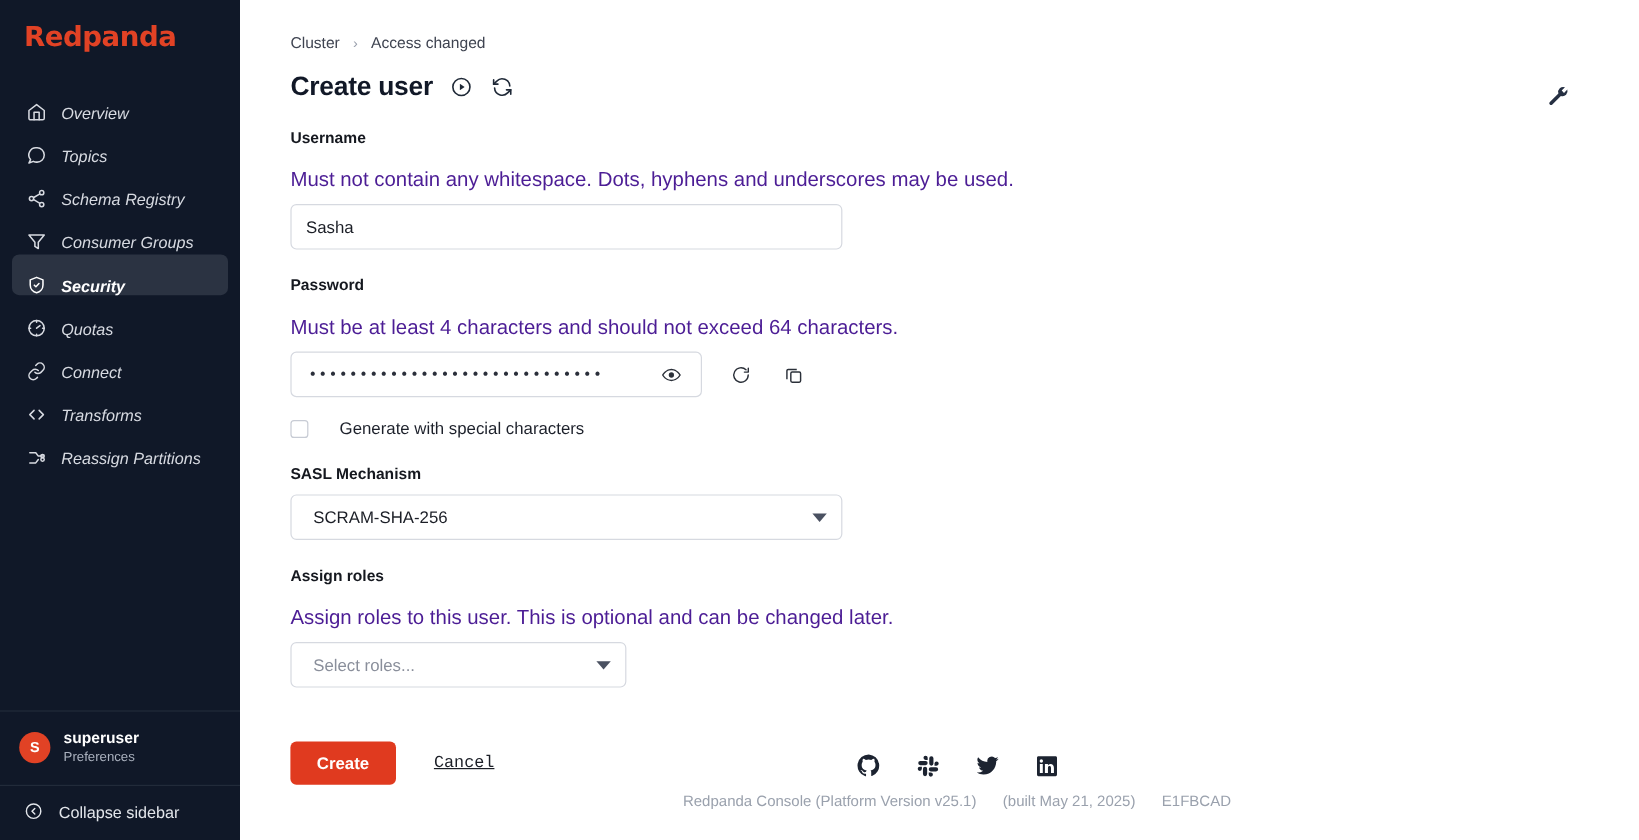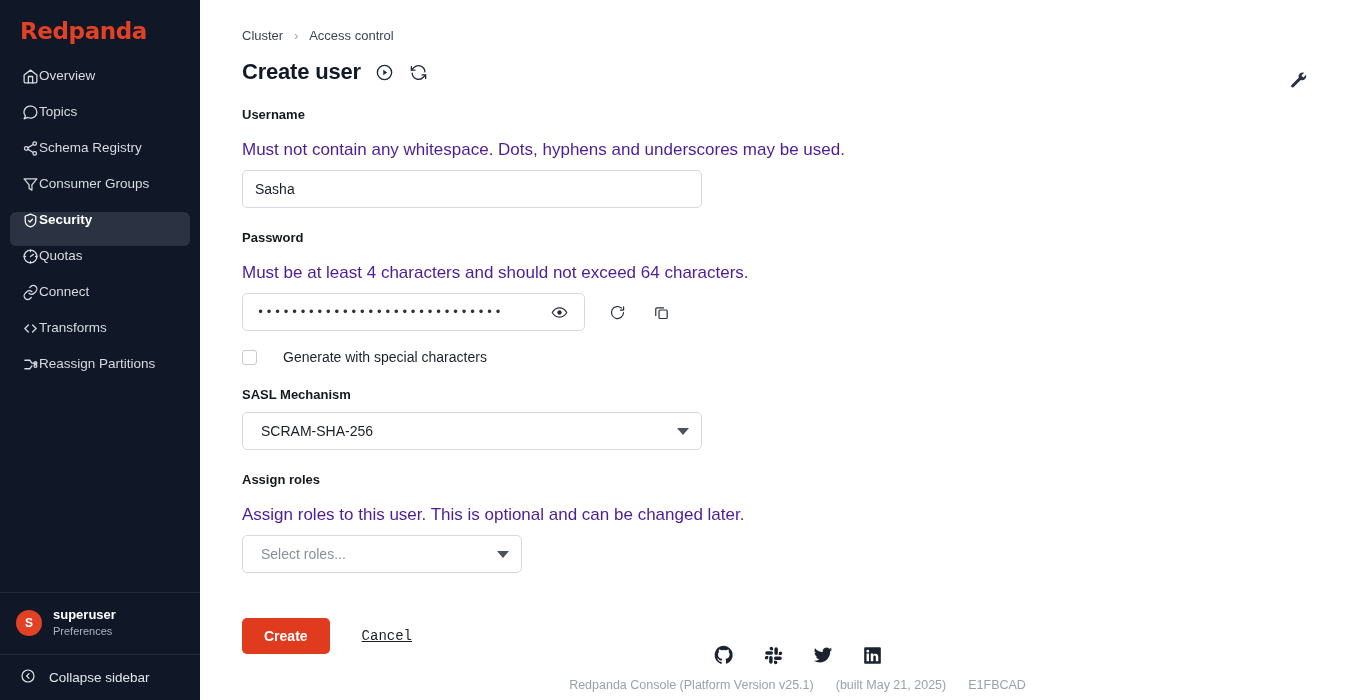--- a/index.html
+++ b/index.html
@@ -25,29 +25,31 @@
   .brand {
     padding: 18px 0 16px 20px;
     font-size: 23px;
     font-weight: bold;
     letter-spacing: -0.4px;
     color: #e14225;
     font-family: "DejaVu Sans", sans-serif;
   }
   .nav { margin-top: 6px; }
   .nav-item {
-    display: flex; align-items: flex-start;
+    display: flex; align-items: flex-end;
+    gap: 12px;
     height: 34px;
     margin: 2px 10px;
     padding: 0 12px;
     border-radius: 6px;
     font-size: 13.5px;
     color: #d7dae1;
     cursor: pointer;
     user-select: none;
+    font-style: italic;
   }
   .nav-item .ico { width: 17px; height: 17px; display: inline-flex; align-items: center; justify-content: center; flex: 0 0 17px; }
   .nav-item .ico svg { display: block; }
   .nav-item.active {
     background: #2b3342;
     color: #ffffff;
     font-weight: bold;
   }
   .spacer { flex: 1 1 auto; }
 
@@ -157,21 +159,21 @@
     cursor: pointer; font-family: "Liberation Sans", sans-serif;
   }
   .btn-link {
     font-size: 14px; color: #1b1e26; text-decoration: underline;
     cursor: pointer; background: none; border: none;
     font-family: Liberation Mono, monospace;
   }
 
   
   .footer {
-    position: absolute; left: 0; right: 0; bottom: 8px;
+    position: absolute; left: 0; right: 0; bottom: 25px;
     display: flex; flex-direction: column; align-items: center; gap: 12px; padding-left: 29px;
   }
   .socials { display: flex; align-items: center; gap: 28px; color: #1c2330; }
   .social { cursor: pointer; display: inline-flex; }
   .foot-text { display: flex; align-items: center; gap: 22px; font-size: 12.5px; color: #9aa1ad; }
 </style>
 </head>
 <body>
 
 <div class="app">
@@ -302,21 +304,21 @@
       <svg width="20" height="20" viewBox="0 0 24 24" fill="currentColor">
           <path d="M21.7 5.6l-3.3 3.3-2.3-2.3 3.3-3.3a5 5 0 0 0-6.6 6.1L4 18.2a1.8 1.8 0 0 0 2.5 2.5l8.8-8.8a5 5 0 0 0 6.4-6.3z"></path>
         </svg>
     </span>
 
     <div class="content">
 
       <div class="breadcrumb">
         <span class="crumb">Cluster</span>
         <span class="sep">›</span>
-        <span class="crumb">Access control</span>
+        <span class="crumb">Access changed</span>
       </div>
 
       <div class="title-row">
         <div class="page-title">Create user</div>
         <span class="title-icon">
           <svg width="19" height="19" viewBox="0 0 24 24" fill="none" stroke="currentColor" stroke-width="1.7">
               <circle cx="12" cy="12" r="9"></circle>
               <path d="M10.4 8.6l5 3.4-5 3.4z" fill="currentColor" stroke="none"></path>
             </svg>
         </span>

